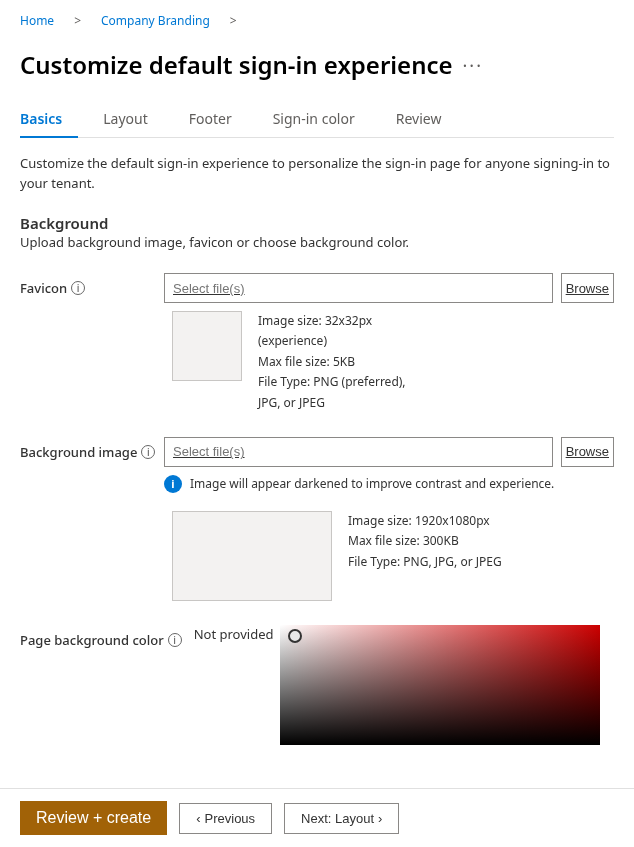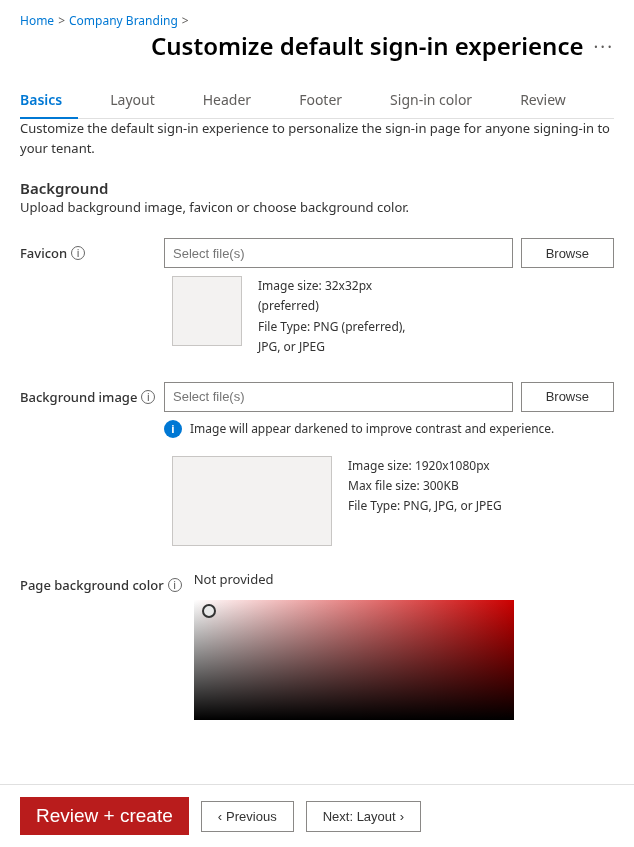--- a/index.html
+++ b/index.html
@@ -11,56 +11,55 @@
       width: 634px;
       min-height: 847px;
       overflow-x: hidden;
     }
     .container {
       padding: 12px 20px 80px 20px;
     }
     .breadcrumb {
       display: flex;
       align-items: center;
-      gap: 4px;
+      gap: 20px;
       font-size: 12px;
       color: #0078d4;
-      margin-bottom: 0;
+      margin-bottom: 19px;
     }
     .breadcrumb span {
       color: #605e5c;
     }
     .breadcrumb a {
       color: #0078d4;
       text-decoration: none;
       cursor: pointer;
     }
     .page-title-row {
       display: flex;
       align-items: center;
       gap: 10px;
       margin-bottom: 20px;
-      justify-content: flex-end;
     }
     .page-title {
       font-size: 24px;
       font-weight: 600;
       color: #000;
     }
     .more-icon {
       font-size: 18px;
       color: #605e5c;
       cursor: pointer;
       letter-spacing: 2px;
     }
     .tabs {
       display: flex;
-      gap: 16px;
+      gap: 9px;
       border-bottom: 1px solid #e0e0e0;
-      margin-bottom: 0;
+      margin-bottom: 16px;
     }
     .tab {
       padding: 8px 16px;
       font-size: 14px;
       color: #605e5c;
       cursor: pointer;
       border-bottom: 2px solid transparent;
       margin-bottom: -1px;
     }
     .tab:first-child { padding-left: 0; }
@@ -116,34 +115,35 @@
     .field-content {
       flex: 1;
       display: flex;
       flex-direction: column;
       gap: 8px;
     }
     .input-row {
       display: flex;
       gap: 8px;
       align-items: flex-start;
+      text-decoration: underline;
     }
     .file-input {
       flex: 1;
       height: 30px;
       border: 1px solid #8a8886;
       padding: 4px 8px;
       font-size: 13px;
       color: #a19f9d;
       background: #fff;
       outline: none;
     }
     .browse-btn {
       height: 30px;
-      padding: 0 24px;
+      padding: 0 4px;
       border: 1px solid #8a8886;
       background: #fff;
       font-size: 13px;
       color: #333;
       cursor: pointer;
       white-space: nowrap;
     }
     .image-preview {
       display: flex;
       align-items: flex-start;
@@ -204,21 +204,21 @@
       font-weight: 500;
       color: #333;
       padding-top: 6px;
       display: flex;
       align-items: center;
       gap: 4px;
     }
     .color-content {
       flex: 1;
       display: flex;
-      flex-direction: column;
+      flex-direction: row;
       gap: 6px;
     }
     .not-provided {
       font-size: 13px;
       color: #333;
       margin-bottom: 6px;
     }
     .color-picker-container {
       position: relative;
       width: 320px;
@@ -255,25 +255,25 @@
       left: 0;
       width: 634px;
       background: #fff;
       border-top: 1px solid #e0e0e0;
       padding: 12px 20px;
       display: flex;
       align-items: center;
       gap: 12px;
     }
     .review-create-btn {
-      background: #b91c1c;
+      background: #a16207;
       color: #fff;
       border: none;
       padding: 8px 16px;
-      font-size: 19px;
+      font-size: 16px;
       cursor: pointer;
       font-weight: 500;
     }
     .prev-btn {
       display: flex;
       align-items: center;
       gap: 4px;
       padding: 7px 16px;
       border: 1px solid #8a8886;
       background: #fff;
@@ -306,21 +306,20 @@
   </div>
 
   <div class="page-title-row">
     <h1 class="page-title">Customize default sign-in experience</h1>
     <span class="more-icon">···</span>
   </div>
 
   <div class="tabs">
     <div class="tab active">Basics</div>
     <div class="tab">Layout</div>
-    <div class="tab">Header</div>
     <div class="tab">Footer</div>
     <div class="tab">Sign-in color</div>
     <div class="tab">Review</div>
   </div>
 
   <p class="description">Customize the default sign-in experience to personalize the sign-in page for anyone signing-in to your tenant.</p>
 
   <div>
     <div class="section-title">
       <span>Background</span>
@@ -335,21 +334,22 @@
     </div>
     <div class="field-content">
       <div class="input-row">
         <input type="text" class="file-input" readonly="" placeholder="Select file(s)" style="">
         <button class="browse-btn">Browse</button>
       </div>
       <div class="image-preview">
         <div class="preview-box"></div>
         <div class="image-info">
           <div>Image size: 32x32px</div>
-          <div>(preferred)</div>
+          <div>(experience)</div>
+          <div>Max file size: 5KB</div>
           <div>File Type: PNG (preferred),</div>
           <div>JPG, or JPEG</div>
         </div>
       </div>
     </div>
   </div>
 
   <div class="field-row">
     <div class="field-label">
       <span>Background image</span>

